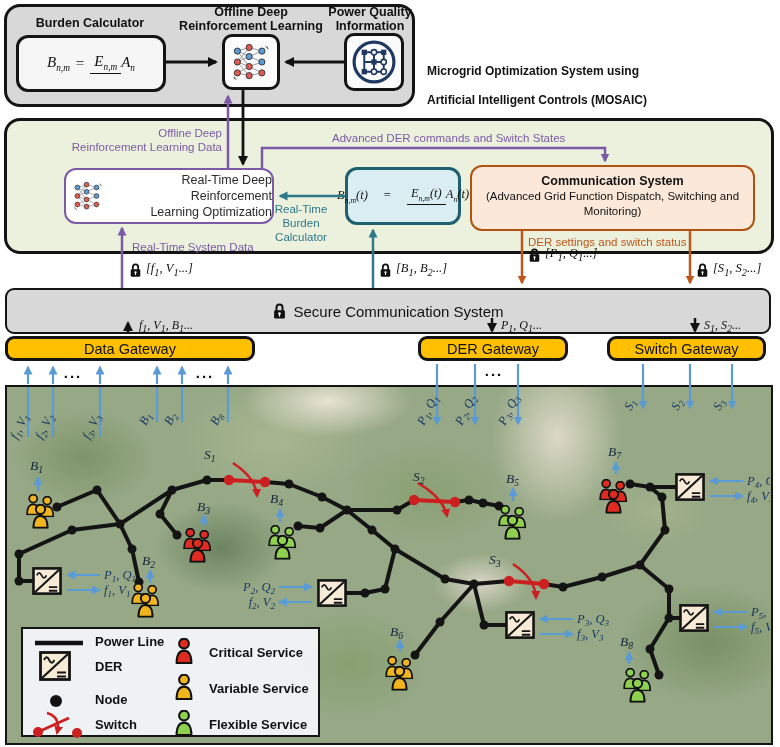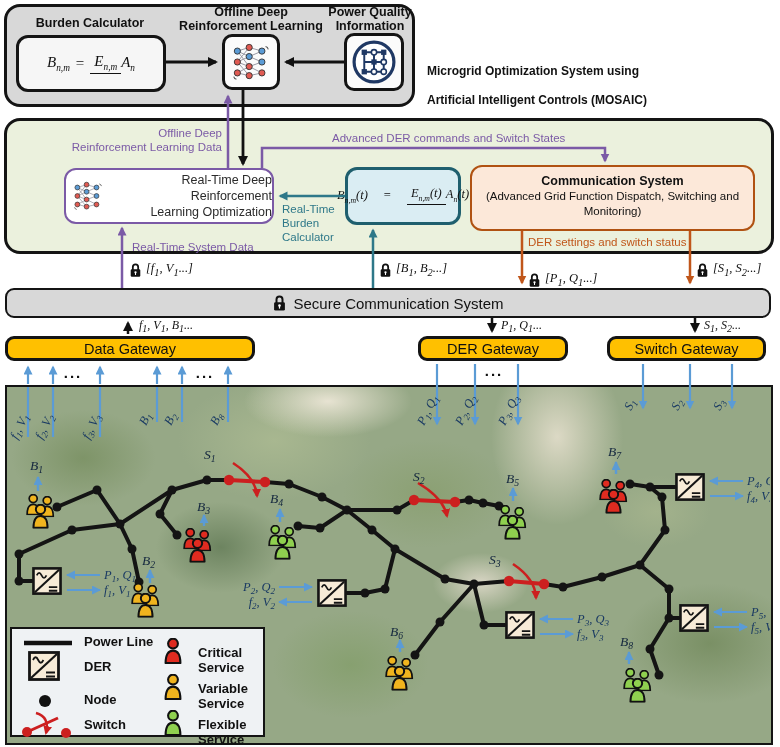--- a/index.html
+++ b/index.html
@@ -35,21 +35,21 @@
   .rt-formula-box{position:absolute;left:345px;top:167px;width:116px;height:58px;background:#DAEDF3;
                   border:3px solid #1F5F6E;border-radius:12px;display:flex;align-items:center;
                   justify-content:center;font-size:12.5px}
   .comm-box{position:absolute;left:470px;top:165px;width:285px;height:66px;background:#FCE8D9;
             border:2.5px solid #B05212;border-radius:12px;text-align:center;padding:7px 10px 0 10px}
   .comm-title{font-weight:bold;font-size:12.5px;line-height:15px}
   .comm-sub{font-size:11.5px;line-height:14.5px}
   
   .lock-item{position:absolute;display:flex;align-items:flex-end;gap:4px;
              font-family:"Liberation Serif",serif;font-style:italic;font-size:12.5px;color:#111}
-  .secure-bar{position:absolute;left:5px;top:288px;width:766px;height:30px;background:#d8d8d8;
+  .secure-bar{position:absolute;left:5px;top:288px;width:766px;height:46px;background:#d8d8d8;
               border:2.5px solid #141414;border-radius:9px;display:flex;align-items:center;
               justify-content:center;gap:6px;font-size:15px;color:#111}
   .bus-lbl{position:absolute;font-family:"Liberation Serif",serif;font-style:italic;font-size:12px;color:#111}
   .gateway{position:absolute;top:336px;height:25px;background:#FFC000;border:3px solid #141414;
            border-radius:9px;display:flex;align-items:center;justify-content:center;
            font-size:14.5px;color:#101010}
   
   .map{position:absolute;left:5px;top:385px;width:768px;height:360px;border:2.5px solid #141414;
        background-color:#96a886;
        background-image:
@@ -58,21 +58,21 @@
         radial-gradient(ellipse 160px 100px at 35% 15%, #a8b790 0%, rgba(168,183,144,0) 60%),
         radial-gradient(ellipse 100px 70px at 28% 45%, #6d8460 0%, rgba(109,132,96,0) 65%),
         radial-gradient(ellipse 140px 90px at 55% 30%, #8ba073 0%, rgba(139,160,115,0) 60%),
         radial-gradient(ellipse 120px 160px at 72% 14%, #dcd9c5 0%, rgba(220,217,197,0) 55%),
         radial-gradient(ellipse 90px 60px at 85% 35%, #a3b28c 0%, rgba(163,178,140,0) 60%),
         radial-gradient(ellipse 150px 100px at 92% 72%, #7a9065 0%, rgba(122,144,101,0) 60%),
         radial-gradient(ellipse 130px 90px at 45% 78%, #87a070 0%, rgba(135,160,112,0) 60%),
         radial-gradient(ellipse 100px 80px at 15% 82%, #9db386 0%, rgba(157,179,134,0) 60%),
         radial-gradient(ellipse 80px 50px at 62% 55%, #d8d5c4 0%, rgba(216,213,196,0) 60%)}
   #map-svg{position:absolute;left:0;top:0}
-  .legend{position:absolute;left:3px;top:240px;width:255px;height:110px;
+  .legend{position:absolute;left:14px;top:240px;width:299px;height:110px;
           background:rgba(243,246,250,.95);border:2.5px solid #141414}
   .leg-lbl{position:absolute;font-weight:bold;font-size:13px;color:#111}
   #overlay-svg{position:absolute;left:0;top:0;z-index:40;pointer-events:none}
 </style>
 </head>
 <body>
 
 <svg width="0" height="0" style="position:absolute" aria-hidden="true">
   <defs>
     <symbol id="lock-sym" viewBox="0 0 14 18">
@@ -178,21 +178,21 @@
   <div class="rt-box">
     <svg width="34" height="32">
         <use href="#nn-sym"></use>
       </svg>
     <div class="rt-text">
       <div>Real-Time Deep Reinforcement</div>
       <div>Learning Optimization</div>
     </div>
   </div>
 
-  <div class="abs lbl-teal" style="left:282px;top:202px;width:62px;text-align:left">
+  <div class="abs lbl-teal" style="left:270px;top:202px;width:62px;text-align:center">
     <div>Real-Time</div>
     <div>Burden</div>
     <div>Calculator</div>
   </div>
 
   <div class="rt-formula-box">
     <div class="fx" style="gap:16px">
       <span><span>B</span><sub>n,m</sub><span>(t)</span></span>
       <span style="font-style:normal">=</span>
       <span class="frac">
@@ -215,21 +215,21 @@
         <use href="#lock-sym"></use>
       </svg>
     <span class="sub-label">[f<sub>1</sub>, V<sub>1</sub>...]</span>
   </div>
   <div class="lock-item" style="left:379px;top:261px">
     <svg width="13" height="16">
         <use href="#lock-sym"></use>
       </svg>
     <span class="sub-label">[B<sub>1</sub>, B<sub>2</sub>...]</span>
   </div>
-  <div class="lock-item" style="left:528px;top:271px">
+  <div class="lock-item" style="left:528px;top:246px">
     <svg width="13" height="16">
         <use href="#lock-sym"></use>
       </svg>
     <span class="sub-label">[P<sub>1</sub>, Q<sub>1</sub>...]</span>
   </div>
   <div class="lock-item" style="left:696px;top:261px">
     <svg width="13" height="16">
         <use href="#lock-sym"></use>
       </svg>
     <span class="sub-label">[S<sub>1</sub>, S<sub>2</sub>...]</span>

